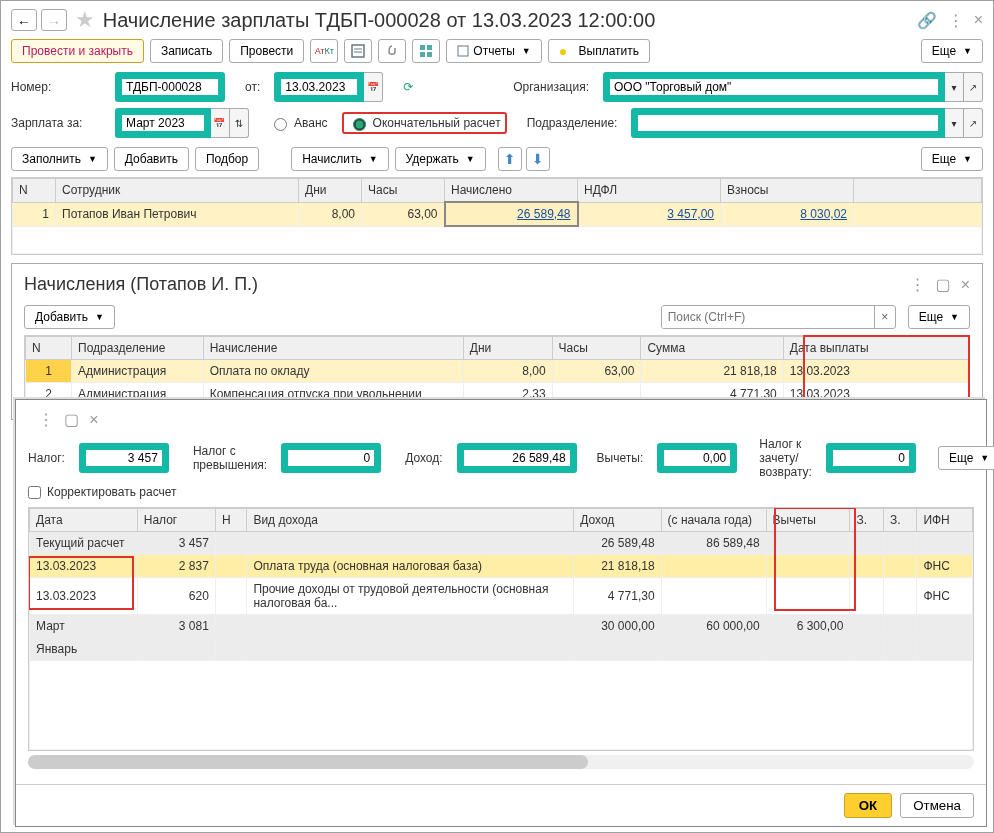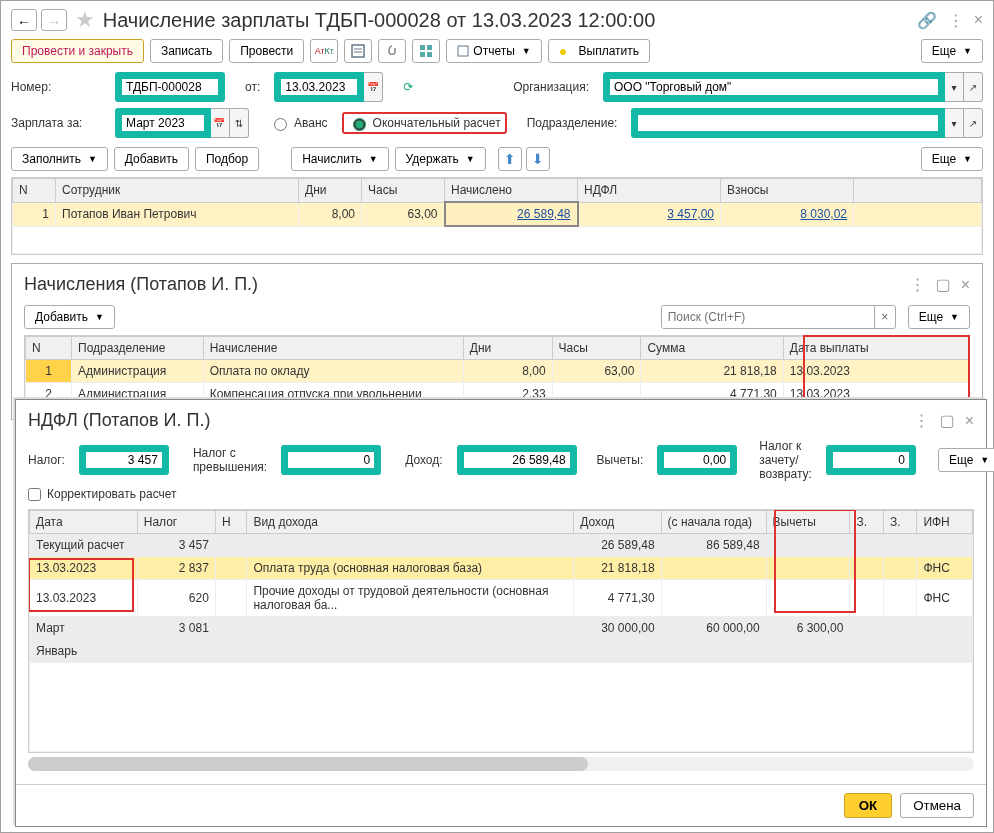--- a/index.html
+++ b/index.html
@@ -273,21 +273,20 @@
           </tr>
         </tbody>
       </table>
 
       <div class="red-box" style="top:-1px; right:-1px; width:163px; height:72px"></div>
     </div>
   </div>
 
   <div class="ndfl-panel">
     <div class="panel-header">
-      <div class="panel-title">НДФЛ (Потапов И. П.)</div>
       <span class="win-ctl">⋮</span>
       <span class="win-ctl">▢</span>
       <span class="win-ctl">×</span>
     </div>
 
     <div class="field-row" style="padding:4px 12px">
       <span class="label">Налог:</span>
       <input class="input num" style="width: 90px; text-align: right;" value="3 457">
       <span class="label" style="width:90px;margin-left:10px">Налог с превышения:</span>
       <input class="input num" style="width: 100px; text-align: right;" value="0">

